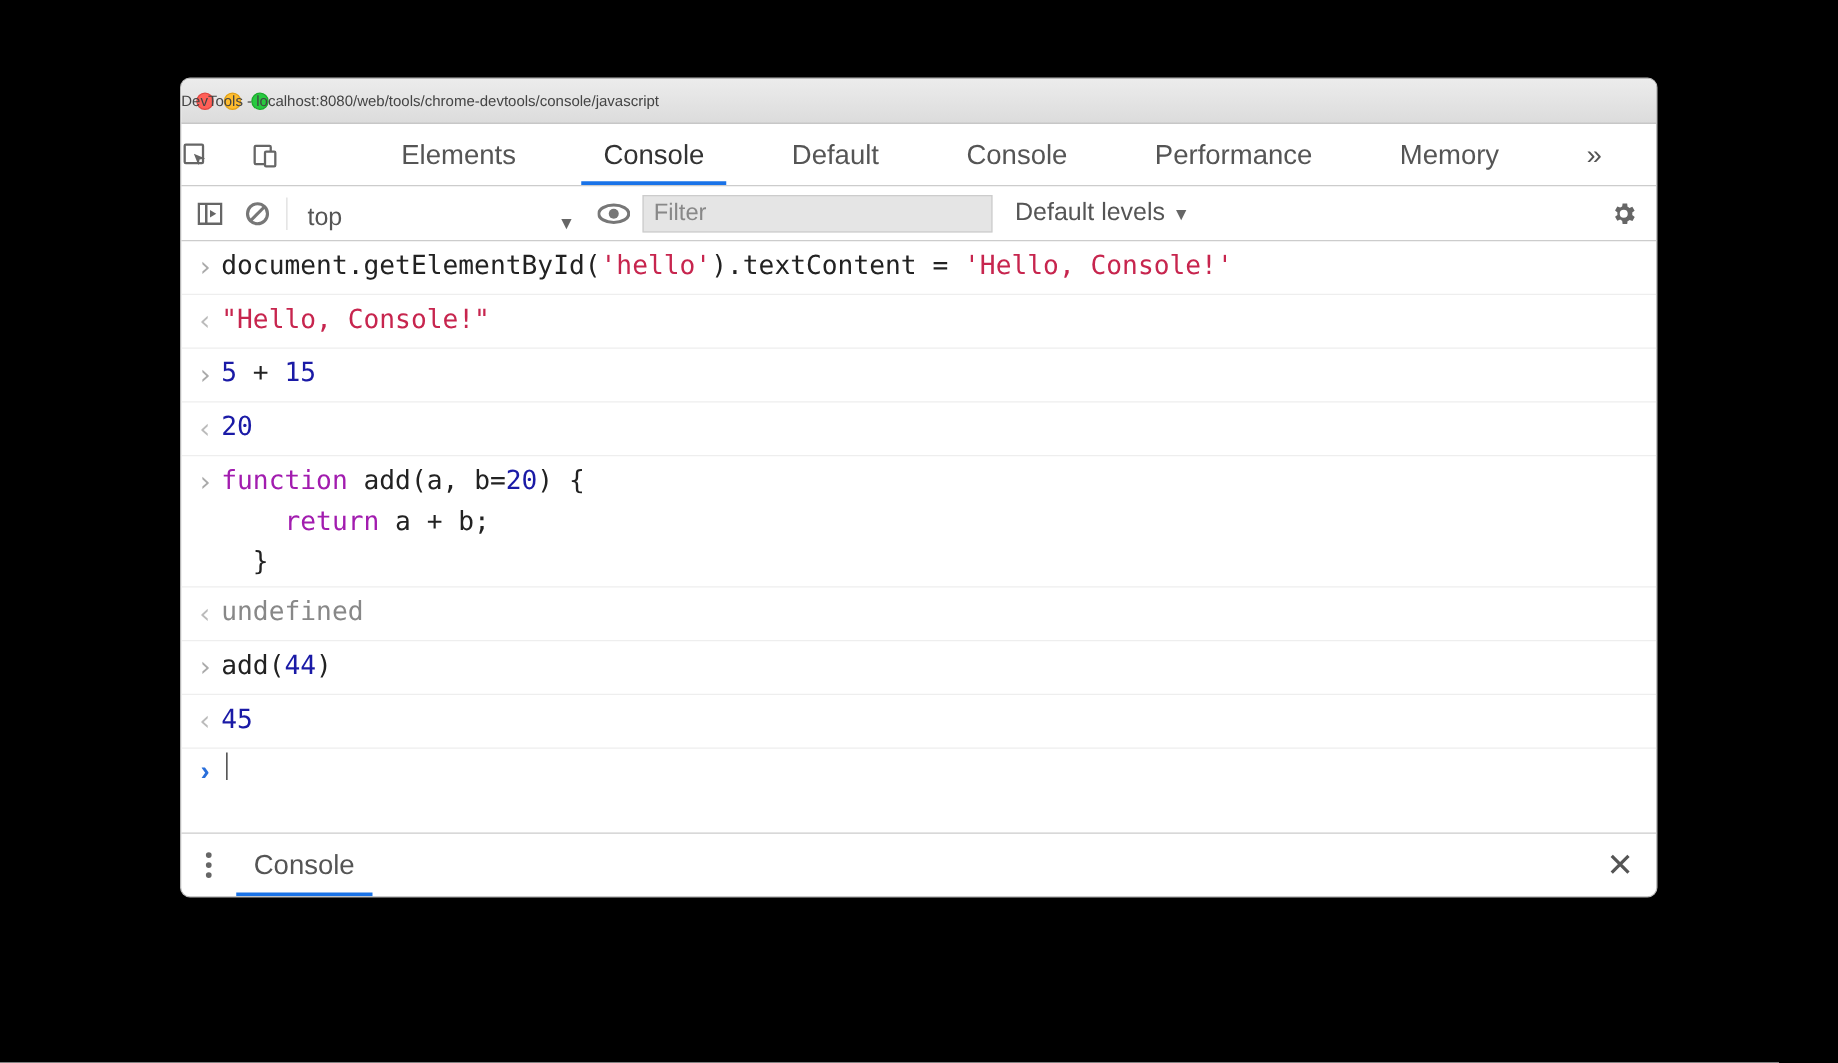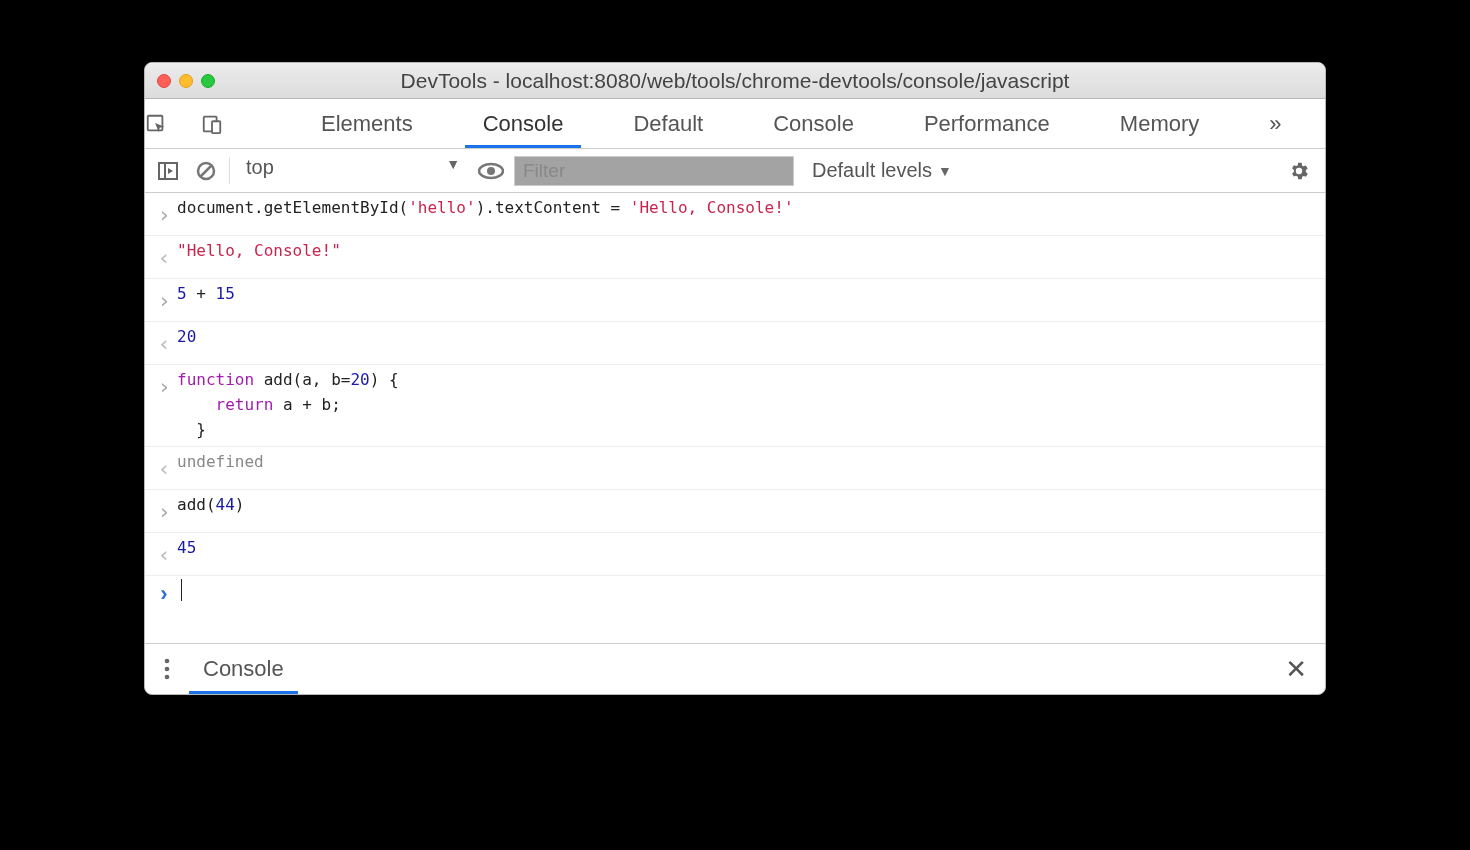--- a/index.html
+++ b/index.html
@@ -29,22 +29,22 @@
     padding: 0 12px;
     gap: 8px;
     position: relative;
   }
   .traffic { display: flex; gap: 8px; }
   .dot { width: 14px; height: 14px; border-radius: 50%; }
   .dot.red { background:#ff5f57; border:0.5px solid #e24640;}
   .dot.yellow { background:#ffbd2e; border:0.5px solid #e1a116;}
   .dot.green { background:#28c940; border:0.5px solid #1bac2c;}
   .title {
-    position:absolute; left:0; right:0; text-align:center;
-    font-size: 21px; color:#444; pointer-events:none;
+    position:absolute; left:0; right:0; text-align:left;
+    font-size: 12px; color:#444; pointer-events:none;
   }
   .tabbar {
     height: 50px;
     border-bottom: 1px solid #ccc;
     display:flex;
     align-items:center;
     font-size: 22px;
     color:#555;
     gap:34px;
   }
@@ -56,33 +56,33 @@
   .filterbar {
     height: 44px;
     border-bottom: 1px solid #ccc;
     display:flex; align-items:center;
     font-size: 20px; color:#555;
     padding: 0 8px;
     gap: 8px;
   }
   .filterbar .iconbtn { width:30px; display:flex; align-items:center; justify-content:center;}
   .ctx-select {
-    display:flex; align-items:flex-start; justify-content:space-between;
+    display:flex; align-items:flex-end; justify-content:space-between;
     width: 230px; padding: 0 8px; height:30px;
   }
   .filter-input {
     border:1px solid #ccc; height:30px; width:280px; font-size:19px;
-    padding:0 8px; background:#a3a3a3; color:#333;
+    padding:0 8px; background:#e5e5e5; color:#333;
   }
   .filter-input::placeholder{color:#888;}
   .levels { display:flex; align-items:center; gap:6px; padding-left:10px;}
   .gear { margin-left:auto; padding-right:6px;}
   .console-body {
     font-family: Menlo, Consolas, monospace;
-    font-size: 16px;
+    font-size: 21px;
     line-height: 1.55;
   }
   .row {
     display:flex;
     border-bottom: 1px solid #eee;
     padding: 3px 6px 3px 6px;
   }
   .row.noborder { border-bottom:none;}
   .gutter {
     width: 26px; flex:none;

